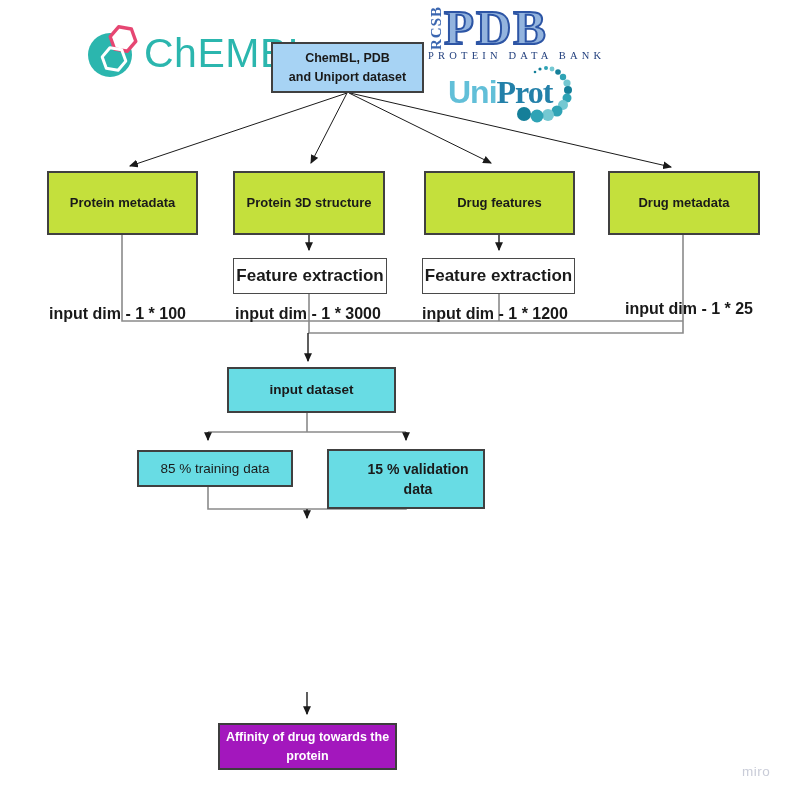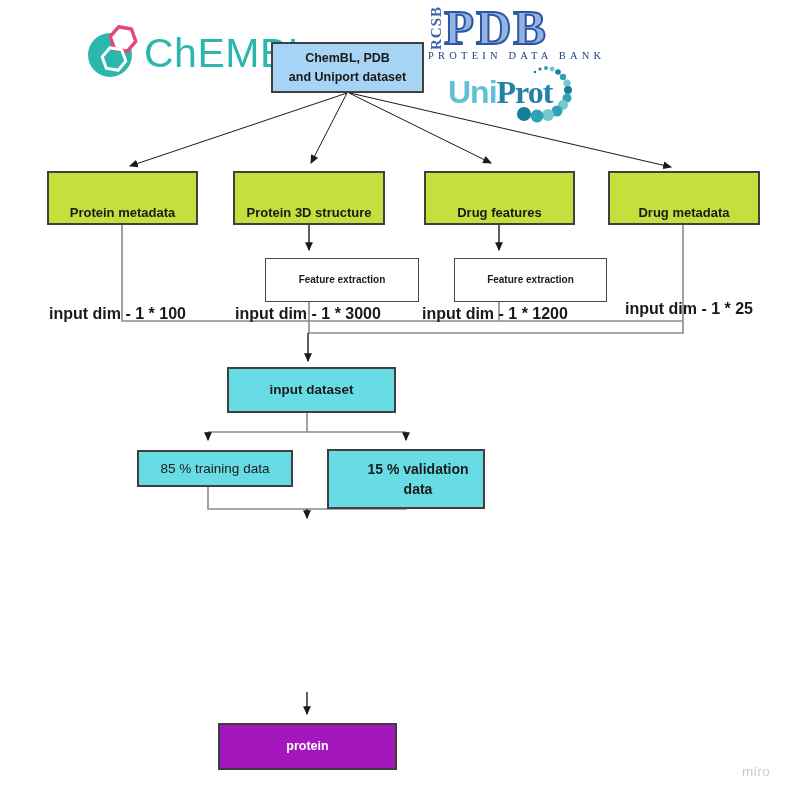--- a/index.html
+++ b/index.html
@@ -3,26 +3,26 @@
 <meta charset="utf-8">
 <style>
   html,body{margin:0;padding:0;background:#fff;}
   .canvas{position:relative;width:797px;height:802px;background:#ffffff;overflow:hidden;
           font-family:"Liberation Sans",sans-serif;color:#1a1a1a;}
   svg.connectors{position:absolute;left:0;top:0;z-index:1;}
   .node{position:absolute;z-index:2;display:flex;flex-direction:column;align-items:center;justify-content:center;
         text-align:center;font-weight:bold;font-size:13px;color:#1a1a1a;
         border:2px solid #404040;box-sizing:border-box;line-height:1.45;}
   .node-source{left:271px;top:42px;width:153px;height:51px;background:var(--blue);font-size:12.5px;}
-  .node-green{top:171px;height:54px;background:var(--green);justify-content:flex-end;}
+  .node-green{top:171px;height:64px;background:var(--green);}
   .node-g1{left:47px;width:151px;}
   .node-g2{left:233px;width:152px;}
   .node-g3{left:424px;width:151px;}
   .node-g4{left:608px;width:152px;}
-  .node-fe{top:258px;height:44px;background:#ffffff;border:1.5px solid #4a4a4a;font-size:10px;margin-left:32px;}
+  .node-fe{top:258px;height:36px;background:#ffffff;border:1.5px solid #4a4a4a;font-size:17px;}
   .node-fe1{left:233px;width:154px;}
   .node-fe2{left:422px;width:153px;}
   .node-input{left:227px;top:367px;width:169px;height:46px;background:var(--cyan);font-size:13.5px;}
   .node-train{left:137px;top:450px;width:156px;height:37px;background:var(--cyan);font-weight:400;font-size:13.5px;}
   .node-valid{left:327px;top:449px;width:158px;height:60px;background:var(--cyan);font-size:14px;padding-left:24px;}
   .node-nn{left:218px;top:527px;width:179px;height:165px;background:var(--gray);border-color:#3d3d3d;color:#ffffff;}
   .node-out{left:218px;top:723px;width:179px;height:47px;background:var(--purple);border-color:#3d3d3d;color:#ffffff;font-size:12.5px;}
   .dim-label{position:absolute;z-index:2;font-weight:bold;font-size:16px;text-align:center;color:#1a1a1a;}
   .dl1{left:40px;top:305px;width:155px;}
   .dl2{left:230px;top:305px;width:156px;}
@@ -166,18 +166,19 @@
 
   <div class="node node-train">
     <span>85 % training data</span>
   </div>
   <div class="node node-valid">
     <span>15 % validation data</span>
   </div>
 
 
   <div class="node node-out">
+    <span>Affinity of drug towards the</span>
     <span>protein</span>
   </div>
 
   <div class="watermark">miro</div>
 
 </div>
 
 </body></html>

